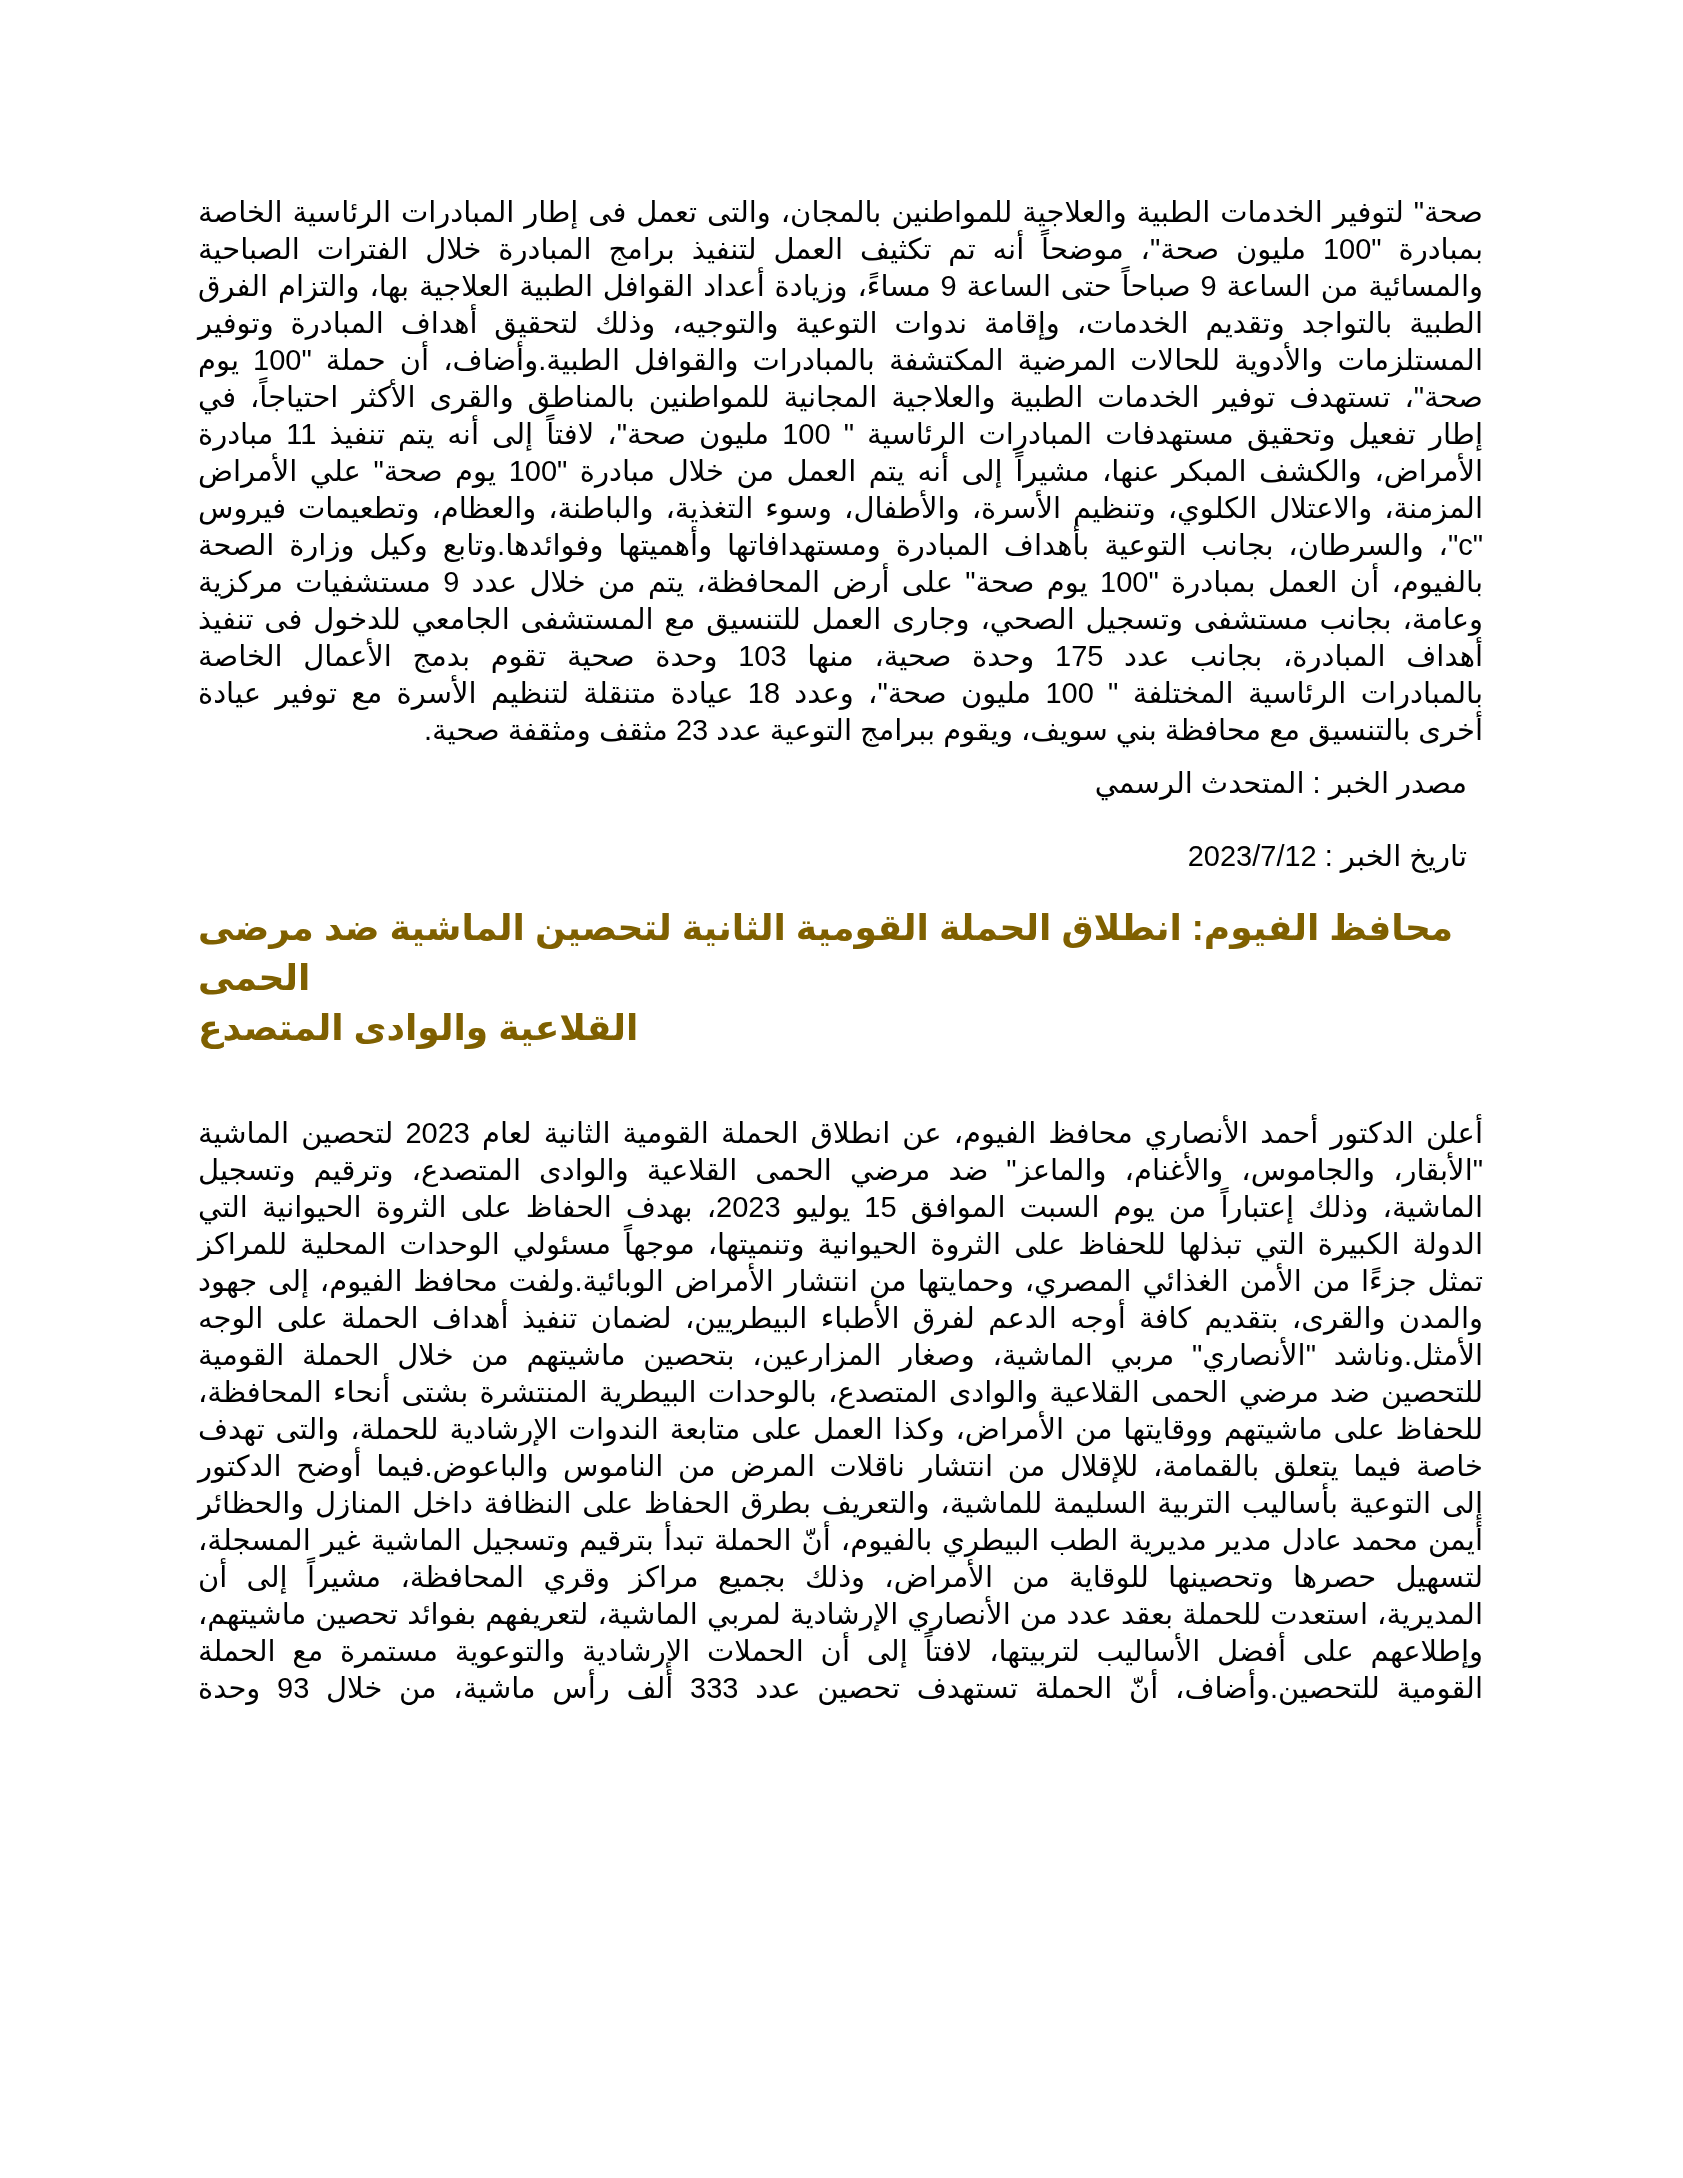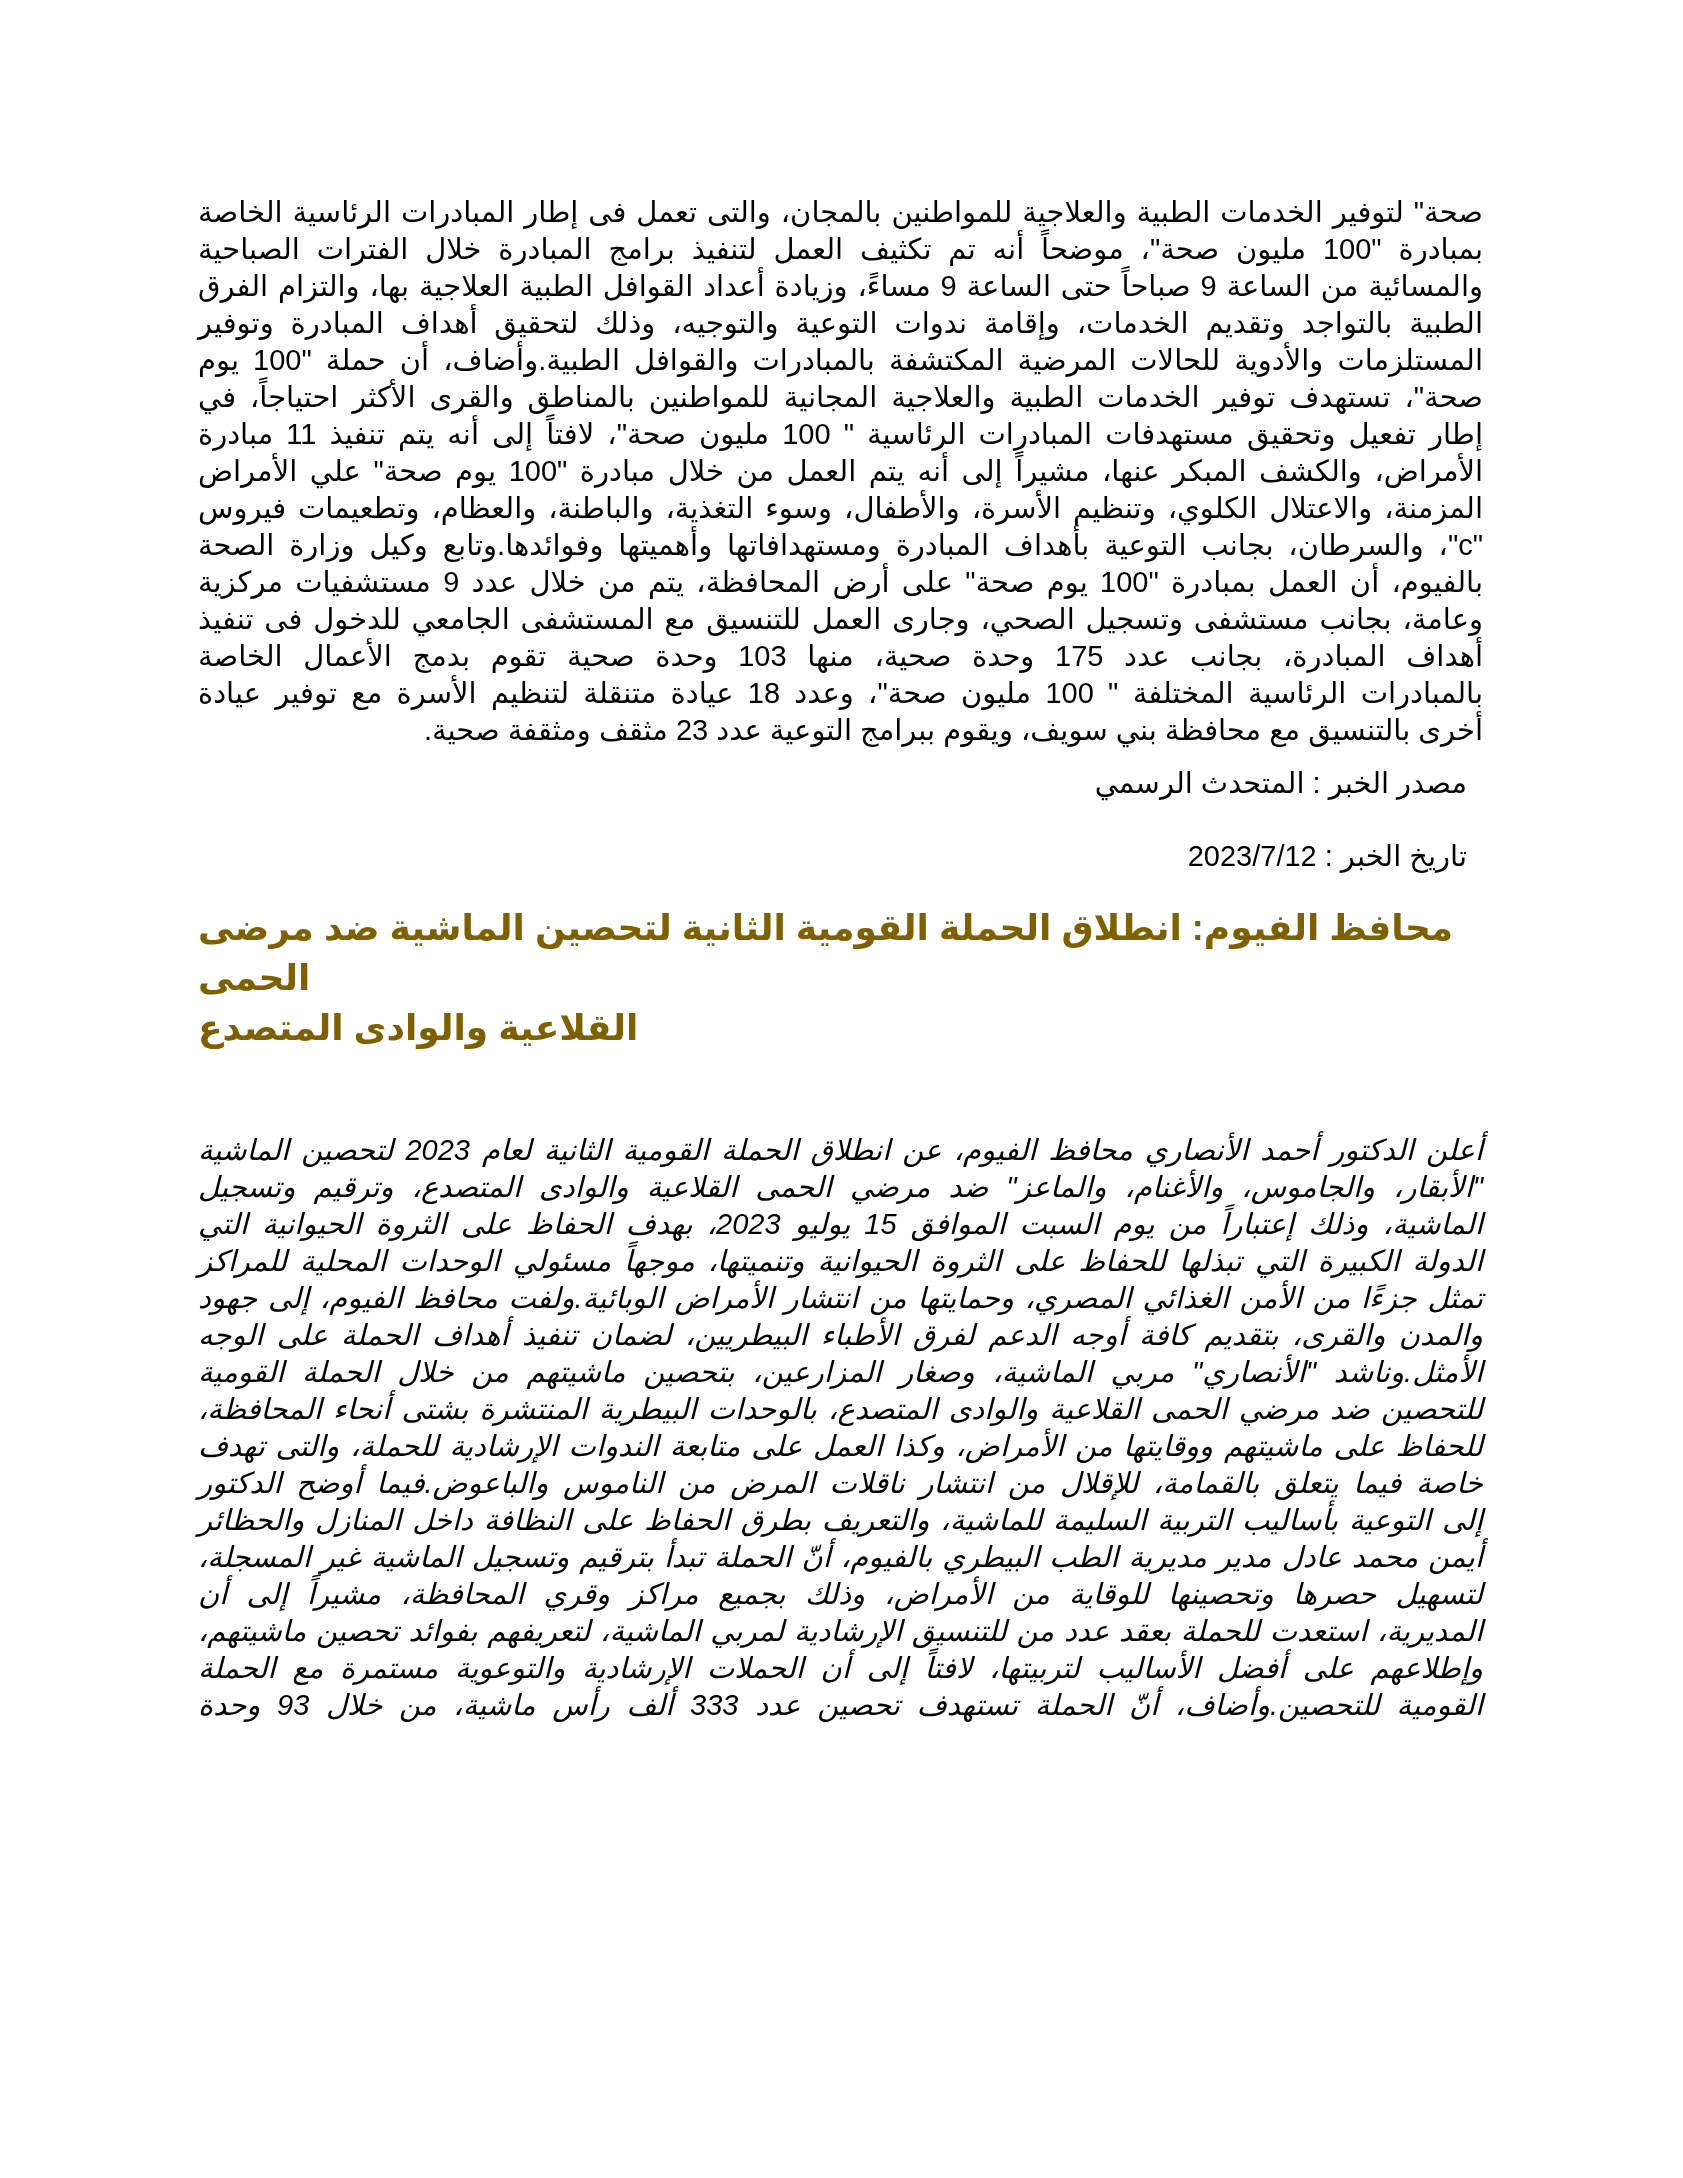--- a/index.html
+++ b/index.html
@@ -50,22 +50,21 @@
     }
     .headline {
       color: #7f6000;
       font-weight: bold;
       font-size: 36px;
       line-height: 50px;
       text-align: left;
       margin: 28px 0 0 0;
     }
     .article2 {
-      margin-top: 79px;
-      font-style: italic;
+      margin-top: 62px;
     }
   </style>
 </head>
 <body>
 
 <div class="page">
 
   <div class="para">
     <span class="line">صحة" لتوفير الخدمات الطبية والعلاجية للمواطنين بالمجان، والتى تعمل فى إطار المبادرات الرئاسية الخاصة</span>
     <span class="line">بمبادرة "100 مليون صحة"، موضحاً أنه تم تكثيف العمل لتنفيذ برامج المبادرة خلال الفترات الصباحية</span>
@@ -100,19 +99,19 @@
     <span class="line">الدولة الكبيرة التي تبذلها للحفاظ على الثروة الحيوانية وتنميتها، موجهاً مسئولي الوحدات المحلية للمراكز</span>
     <span class="line">تمثل جزءًا من الأمن الغذائي المصري، وحمايتها من انتشار الأمراض الوبائية.ولفت محافظ الفيوم، إلى جهود</span>
     <span class="line">والمدن والقرى، بتقديم كافة أوجه الدعم لفرق الأطباء البيطريين، لضمان تنفيذ أهداف الحملة على الوجه</span>
     <span class="line">الأمثل.وناشد "الأنصاري" مربي الماشية، وصغار المزارعين، بتحصين ماشيتهم من خلال الحملة القومية</span>
     <span class="line">للتحصين ضد مرضي الحمى القلاعية والوادى المتصدع، بالوحدات البيطرية المنتشرة بشتى أنحاء المحافظة،</span>
     <span class="line">للحفاظ على ماشيتهم ووقايتها من الأمراض، وكذا العمل على متابعة الندوات الإرشادية للحملة، والتى تهدف</span>
     <span class="line">خاصة فيما يتعلق بالقمامة، للإقلال من انتشار ناقلات المرض من الناموس والباعوض.فيما أوضح الدكتور</span>
     <span class="line">إلى التوعية بأساليب التربية السليمة للماشية، والتعريف بطرق الحفاظ على النظافة داخل المنازل والحظائر</span>
     <span class="line">أيمن محمد عادل مدير مديرية الطب البيطري بالفيوم، أنّ الحملة تبدأ بترقيم وتسجيل الماشية غير المسجلة،</span>
     <span class="line">لتسهيل حصرها وتحصينها للوقاية من الأمراض، وذلك بجميع مراكز وقري المحافظة، مشيراً إلى أن</span>
-    <span class="line">المديرية، استعدت للحملة بعقد عدد من للتنسيق الإرشادية لمربي الماشية، لتعريفهم بفوائد تحصين ماشيتهم،</span>
+    <span class="line">المديرية، استعدت للحملة بعقد عدد من الأنصاري الإرشادية لمربي الماشية، لتعريفهم بفوائد تحصين ماشيتهم،</span>
     <span class="line">وإطلاعهم على أفضل الأساليب لتربيتها، لافتاً إلى أن الحملات الإرشادية والتوعوية مستمرة مع الحملة</span>
     <span class="line">القومية للتحصين.وأضاف، أنّ الحملة تستهدف تحصين عدد 333 ألف رأس ماشية، من خلال 93 وحدة</span>
   </div>
 
 </div>
 
 
 </body></html>

